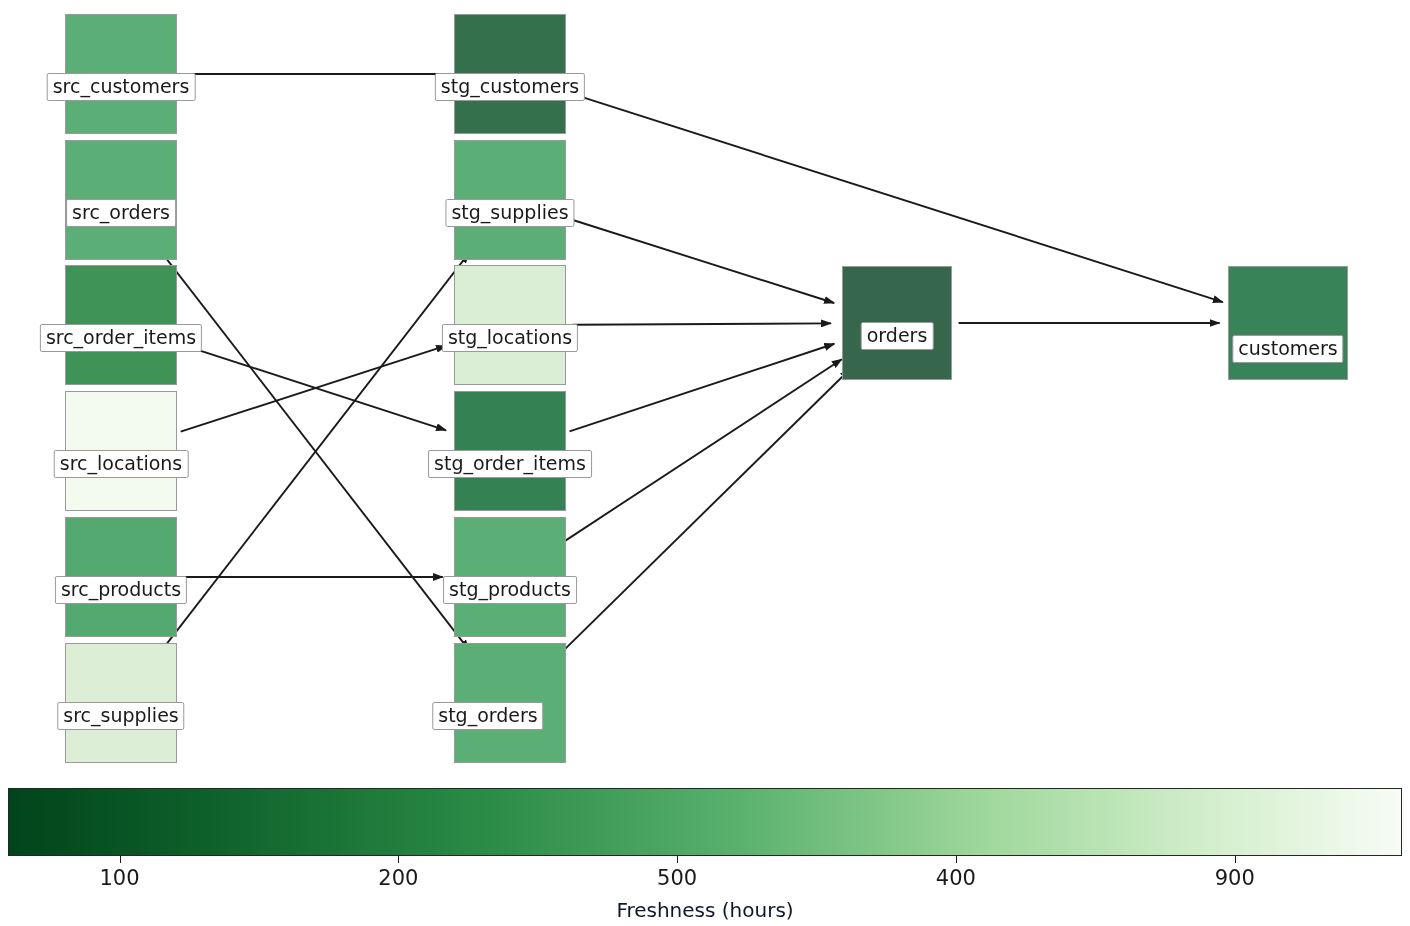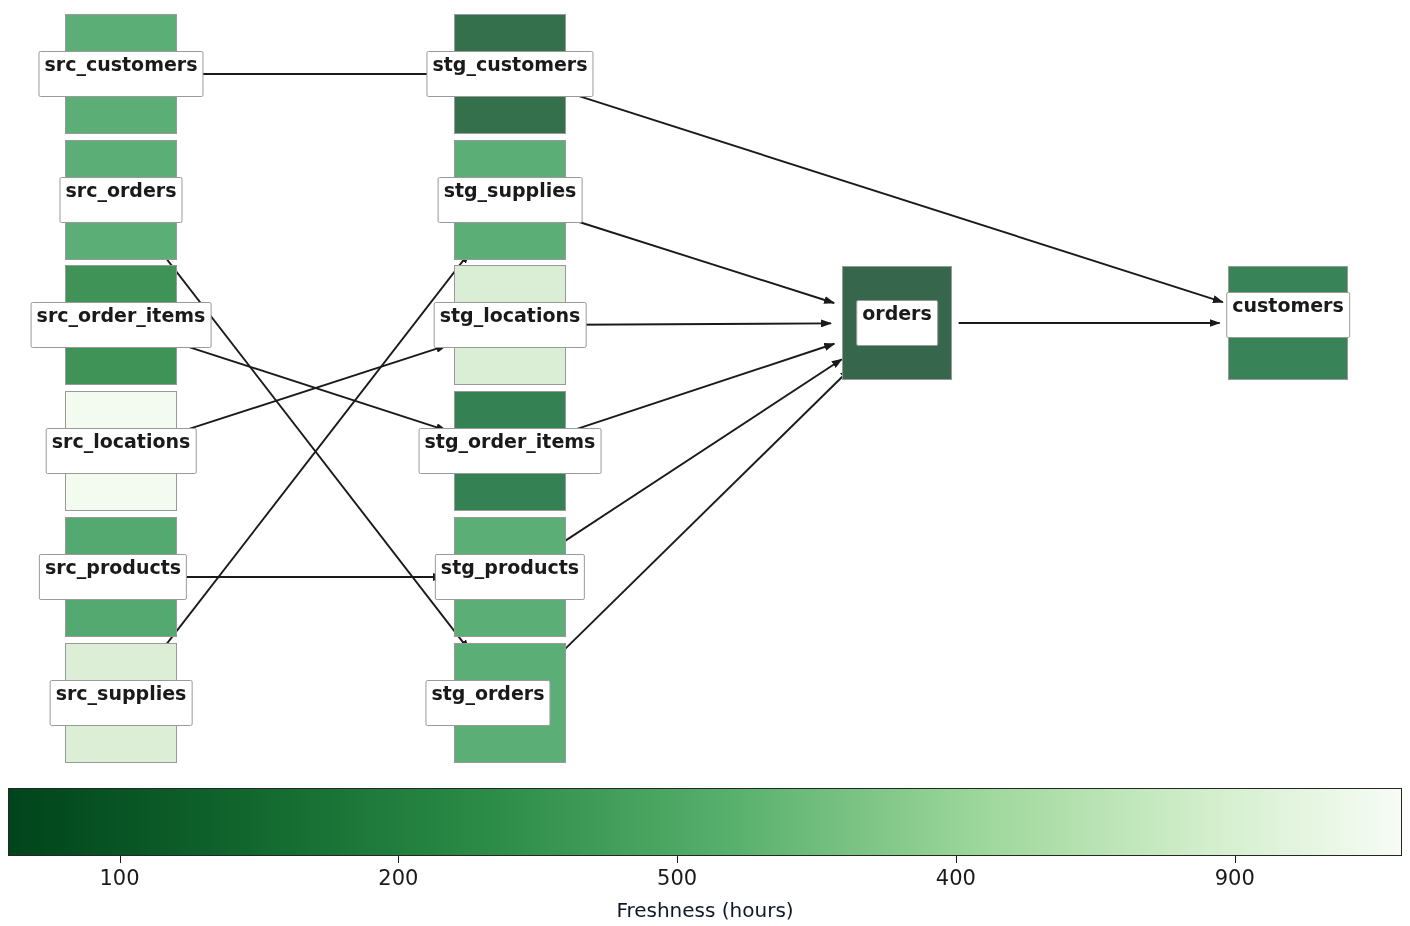--- a/index.html
+++ b/index.html
@@ -32,27 +32,28 @@
     position: absolute;
     box-sizing: border-box;
     border: 1px solid #999999;
   }
   .node-label {
     position: absolute;
     transform: translate(-50%, -50%);
     background: #ffffff;
     border: 1.2px solid #9a9a9a;
     border-radius: 2px;
-    padding: 2px 5px 21px 5px;
+    padding: 2px 5px 3px 5px;
     font-family: "DejaVu Sans", sans-serif;
-    font-weight: bold;
+    font-weight: normal;
     font-size: 19px;
     line-height: 21px;
     color: #1a1a1a;
     white-space: nowrap;
+    margin-top: 13px;
   }
   
   #colorbar-wrap {
     position: absolute;
     left: 0;
     top: 780px;
     width: 1410px;
     height: 146px;
   }
   #colorbar {
@@ -131,30 +132,30 @@
       <div class="node" style="left: 454px; top: 517px; width: 112px; height: 120px; background: rgb(92, 174, 119);"></div>
       <div class="node" style="left: 454px; top: 643px; width: 112px; height: 120px; background: rgb(92, 174, 119);"></div>
       <div class="node" style="left: 842px; top: 266px; width: 110px; height: 114px; background: rgb(54, 103, 76);"></div>
       <div class="node" style="left: 1228px; top: 266px; width: 120px; height: 114px; background: rgb(56, 131, 87);"></div>
     </div>
   <div id="labels-group">
       <div class="node-label" style="left: 121px; top: 74px;">src_customers</div>
       <div class="node-label" style="left: 121px; top: 200px;">src_orders</div>
       <div class="node-label" style="left: 121px; top: 325px;">src_order_items</div>
       <div class="node-label" style="left: 121px; top: 451px;">src_locations</div>
-      <div class="node-label" style="left: 113px; top: 577px;">src_products</div>
+      <div class="node-label" style="left: 121px; top: 577px;">src_products</div>
       <div class="node-label" style="left: 121px; top: 703px;">src_supplies</div>
       <div class="node-label" style="left: 510px; top: 74px;">stg_customers</div>
       <div class="node-label" style="left: 510px; top: 200px;">stg_supplies</div>
       <div class="node-label" style="left: 510px; top: 325px;">stg_locations</div>
       <div class="node-label" style="left: 510px; top: 451px; text-align: right;">stg_order_items</div>
       <div class="node-label" style="left: 510px; top: 577px;">stg_products</div>
       <div class="node-label" style="left: 488px; top: 703px;">stg_orders</div>
       <div class="node-label" style="left: 897px; top: 323px;">orders</div>
-      <div class="node-label" style="left: 1288px; top: 315px;">customers</div>
+      <div class="node-label" style="left: 1288px; top: 336px;">customers</div>
     </div>
 </div>
 
 <div id="colorbar-wrap">
   <div id="colorbar" style="background: linear-gradient(to right, rgb(0, 68, 27) 0%, rgb(16, 100, 44) 16%, rgb(42, 139, 70) 34%, rgb(88, 176, 109) 52%, rgb(158, 215, 155) 70%, rgb(210, 238, 203) 86%, rgb(247, 252, 245) 100%);"></div>
   <div id="cb-ticks">
       <div class="cb-tick" style="left: 119.52px;"></div>
       <div class="cb-ticklabel" style="left: 119.52px;">100</div>
       <div class="cb-tick" style="left: 398.32px;"></div>
       <div class="cb-ticklabel" style="left: 398.32px;">200</div>

